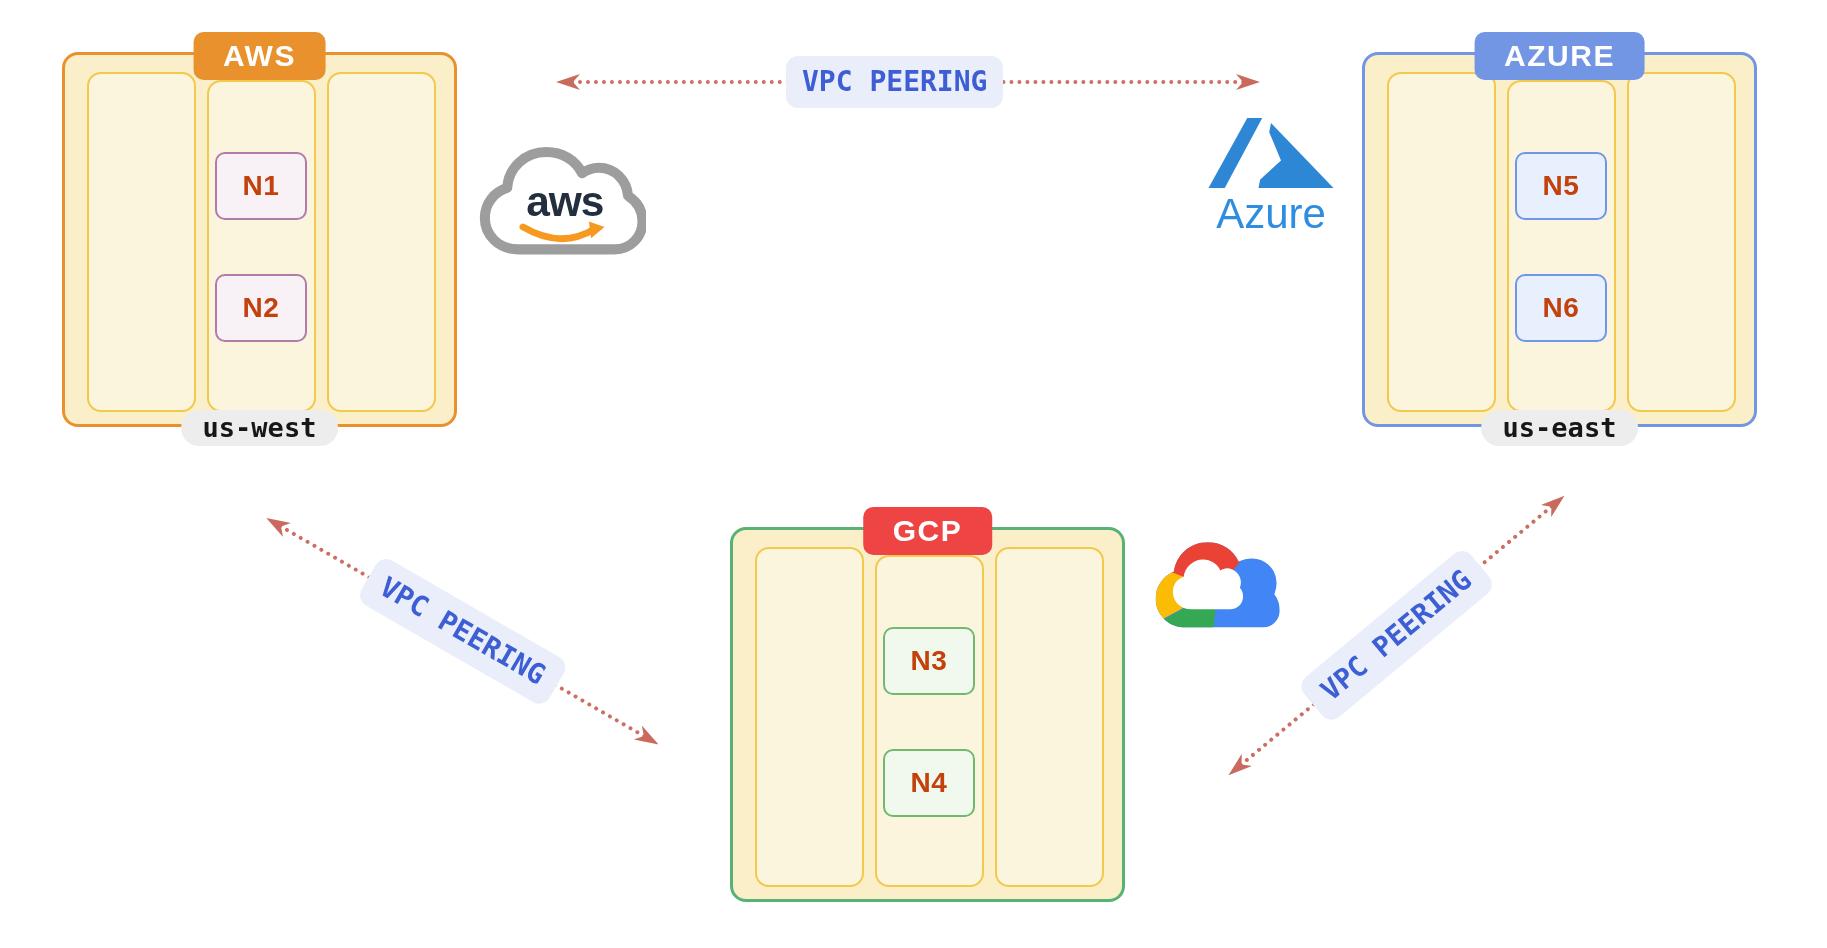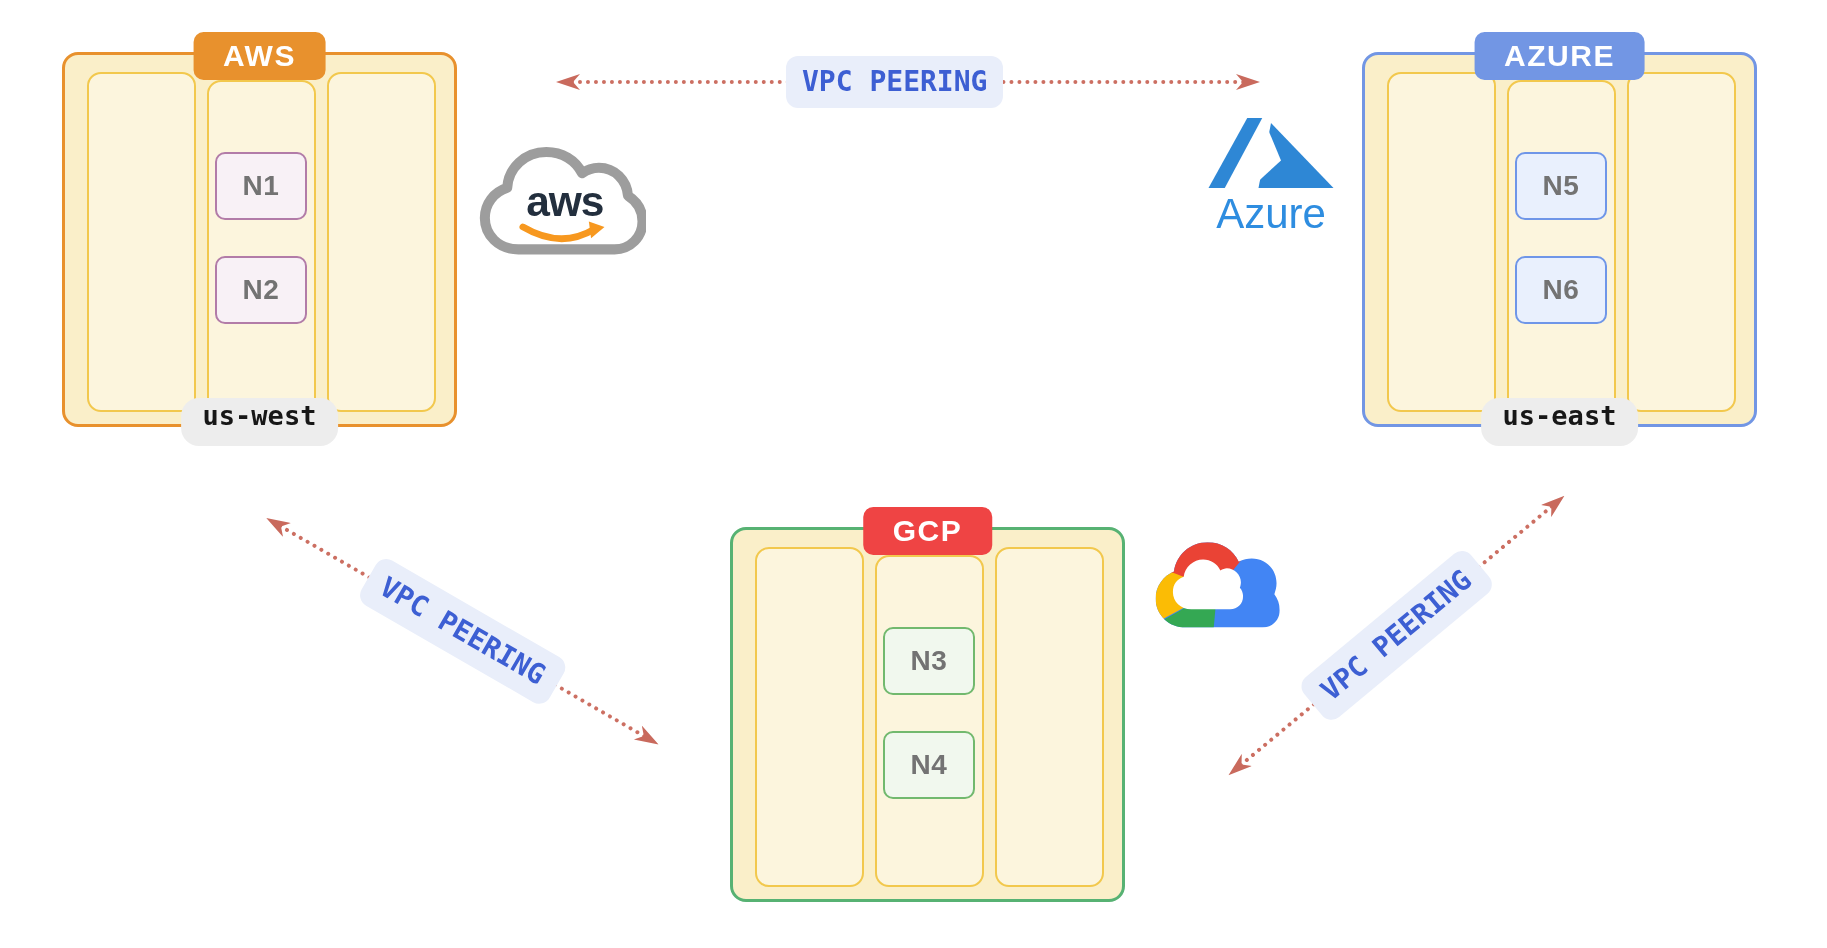--- a/index.html
+++ b/index.html
@@ -11,24 +11,24 @@
   .cloud-box{position:absolute;inset:0;border-radius:16px;background:#FAEFC9;border:3px solid;}
   .subnet{position:absolute;width:105px;top:20px;height:336px;border-radius:14px;
           background:#FCF5DD;border:2px solid #F2C84D;}
   .subnet.mid{top:28px;height:328px;}
   .sub1{left:25px;}.sub2{left:145px;}.sub3{left:265px;}
   .cloud-header{position:absolute;top:-20px;left:50%;transform:translateX(-50%);
           height:48px;line-height:48px;padding:0 30px;border-radius:10px;color:#fff;
           font-size:30px;font-weight:700;letter-spacing:1.5px;z-index:3;white-space:nowrap;}
   .node{position:absolute;left:153px;width:88px;height:64px;border-radius:10px;
           border:2px solid;display:flex;align-items:center;justify-content:center;
-          font-size:28px;font-weight:700;color:#737373;letter-spacing:0.5px;z-index:2;}
-  .node.n-top{top:100px;}  .node.n-bot{top:204px;}
+          font-size:28px;font-weight:700;color:#c2410c;letter-spacing:0.5px;z-index:2;}
+  .node.n-top{top:100px;}  .node.n-bot{top:222px;}
   .region-pill{position:absolute;bottom:-19px;left:50%;transform:translateX(-50%);
-          background:#EDEDED;border-radius:18px;height:48px;line-height:36px;padding:0 22px;
+          background:#EDEDED;border-radius:18px;height:36px;line-height:36px;padding:0 22px;
           font-family:"DejaVu Sans Mono",monospace;font-weight:700;font-size:27px;color:#171717;
           z-index:3;white-space:nowrap;}
 
   
   .aws .cloud-box{border-color:#E8912D;}
   .aws .cloud-header{background:#E8912D;}
   .aws .node{background:#F8F1F6;border-color:#B27CA8;}
   
   .azure .cloud-box{border-color:#7296E4;}
   .azure .cloud-header{background:#7296E4;}

